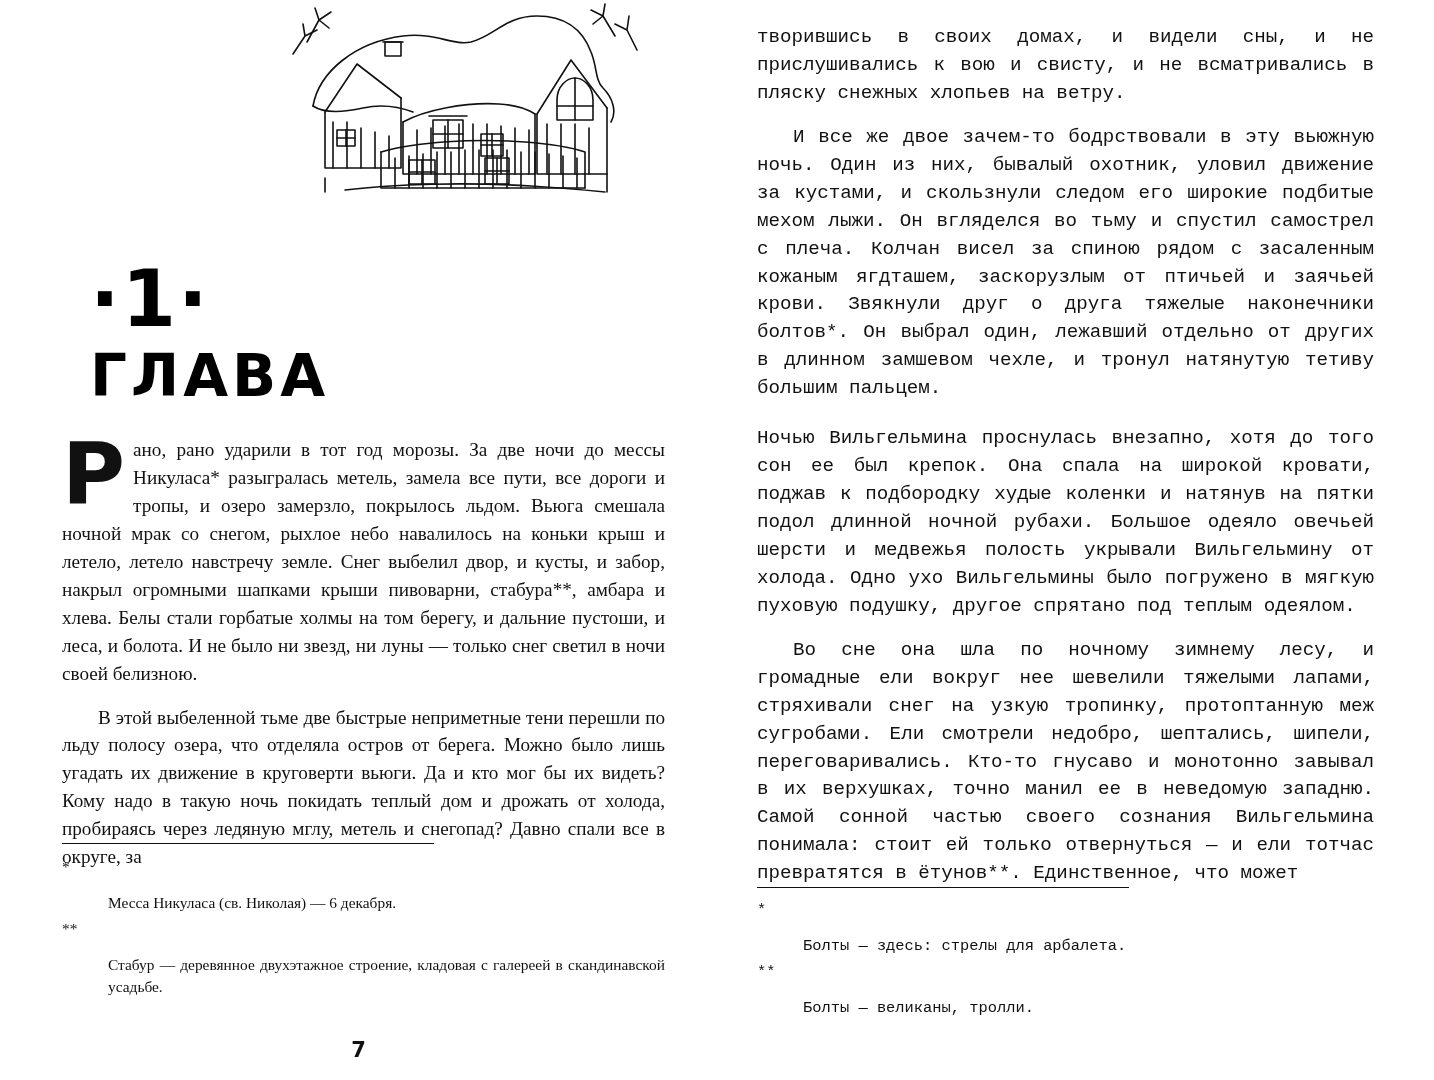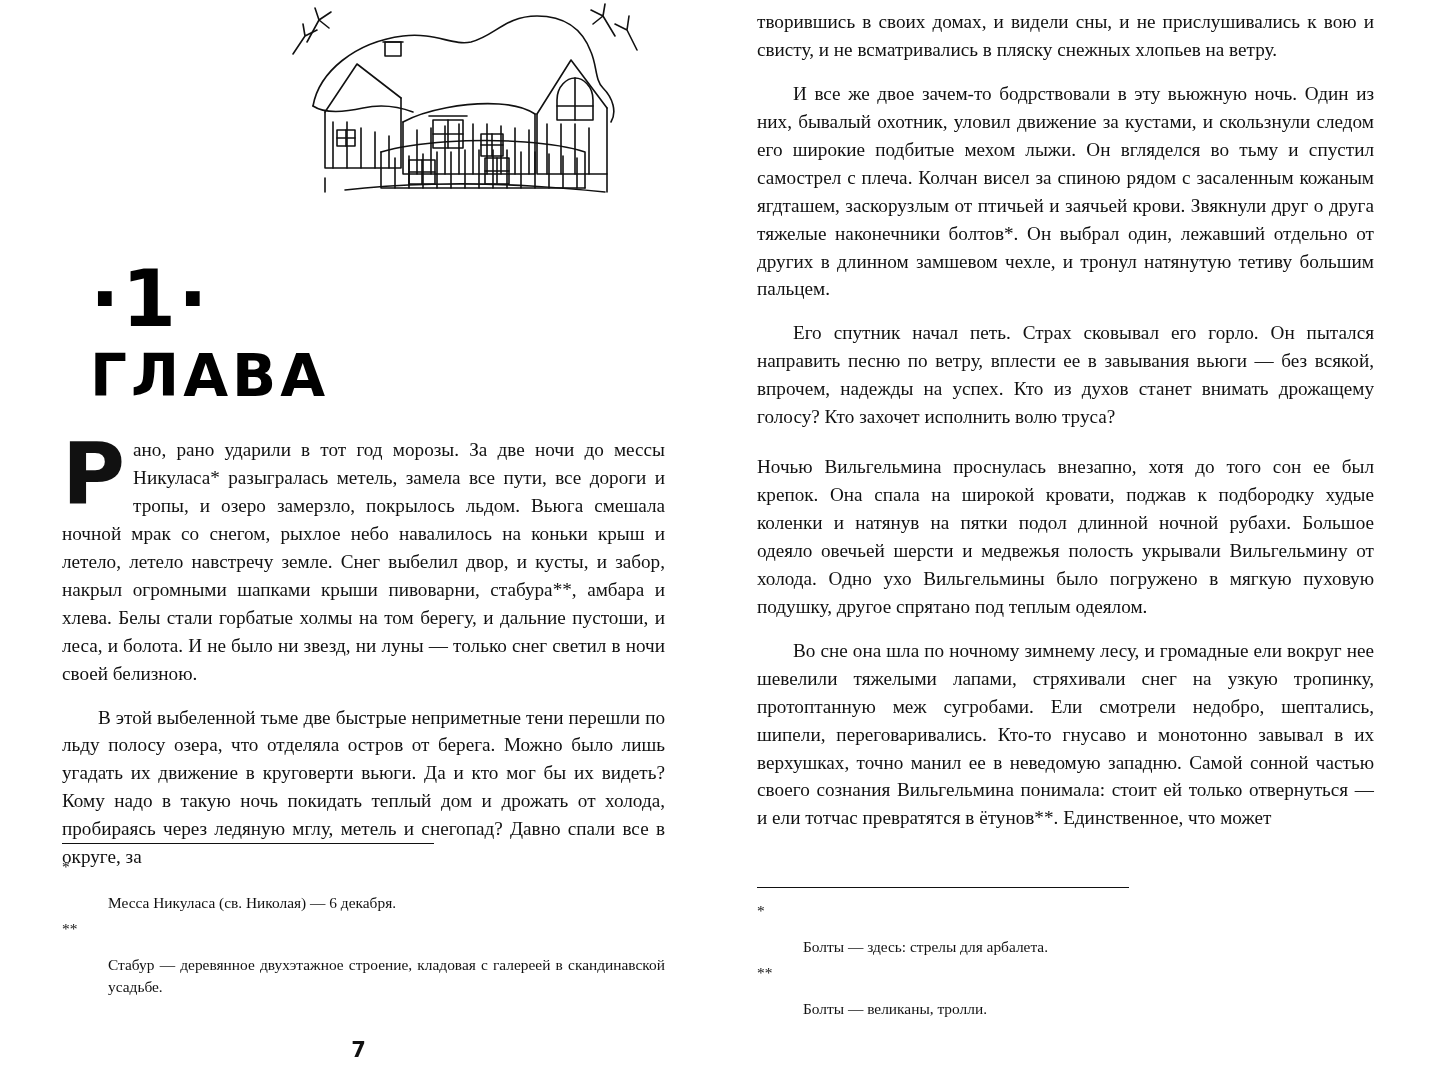--- a/index.html
+++ b/index.html
@@ -25,21 +25,22 @@
     box-sizing: border-box;
   }
   .page-left {
     width: 717px;
     height: 1080px;
     padding: 0 52px 0 62px;
   }
   .page-right {
     width: 717px;
     height: 1080px;
-    padding: 0 60px 0 40px;
+    padding: 16px 60px 0 40px;
+    font-family: Liberation Mono, monospace;
   }
 
   
   .illustration {
     width: 100%;
     height: 230px;
     position: relative;
   }
   .illustration svg {
     position: absolute;
@@ -228,21 +229,20 @@
       </div>
     </div>
 
     <div class="folio">7</div>
   </div>
 
   <div class="page page-right">
     <div class="content">
       <p class="body noindent">творившись в своих домах, и видели сны, и не прислушивались к вою и свисту, и не всматривались в пляску снежных хлопьев на ветру.</p>
       <p class="body">И все же двое зачем-то бодрствовали в эту вьюжную ночь. Один из них, бывалый охотник, уловил движение за кустами, и скользнули следом его широкие подбитые мехом лыжи. Он вгляделся во тьму и спустил самострел с плеча. Колчан висел за спиною рядом с засаленным кожаным ягдташем, заскорузлым от птичьей и заячьей крови. Звякнули друг о друга тяжелые наконечники болтов*. Он выбрал один, лежавший отдельно от других в длинном замшевом чехле, и тронул натянутую тетиву большим пальцем.</p>
-      <p class="body">Его спутник начал петь. Страх сковывал его горло. Он пытался направить песню по ветру, вплести ее в завывания вьюги — без всякой, впрочем, надежды на успех. Кто из духов станет внимать дрожащему голосу? Кто захочет исполнить волю труса?</p>
       <p class="body noindent gap-before">Ночью Вильгельмина проснулась внезапно, хотя до того сон ее был крепок. Она спала на широкой кровати, поджав к подбородку худые коленки и натянув на пятки подол длинной ночной рубахи. Большое одеяло овечьей шерсти и медвежья полость укрывали Вильгельмину от холода. Одно ухо Вильгельмины было погружено в мягкую пуховую подушку, другое спрятано под теплым одеялом.</p>
       <p class="body">Во сне она шла по ночному зимнему лесу, и громадные ели вокруг нее шевелили тяжелыми лапами, стряхивали снег на узкую тропинку, протоптанную меж сугробами. Ели смотрели недобро, шептались, шипели, переговаривались. Кто-то гнусаво и монотонно завывал в их верхушках, точно манил ее в неведомую западню. Самой сонной частью своего сознания Вильгельмина понимала: стоит ей только отвернуться — и ели тотчас превратятся в ётунов**. Единственное, что может</p>
     </div>
 
     <div class="footnotes">
       <div class="footnote-rule"></div>
       <div class="footnote">
         <div class="mark">*</div>
         <div class="text">Болты — здесь: стрелы для арбалета.</div>
       </div>

